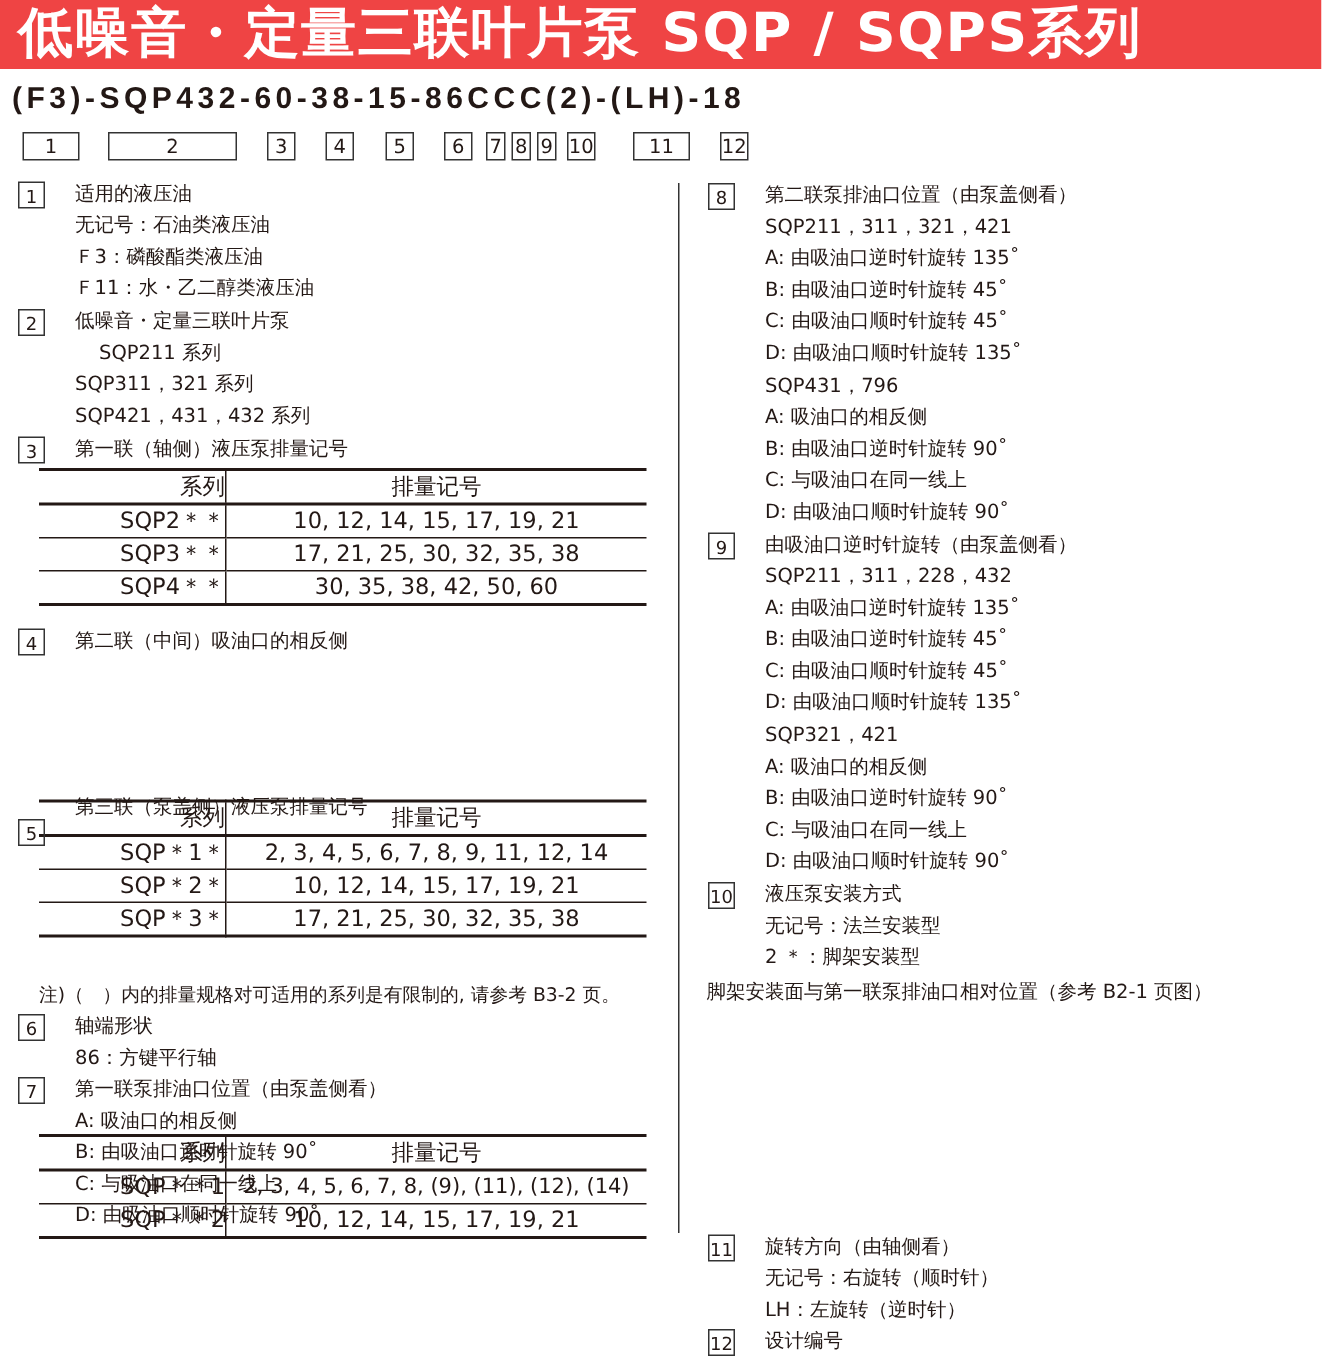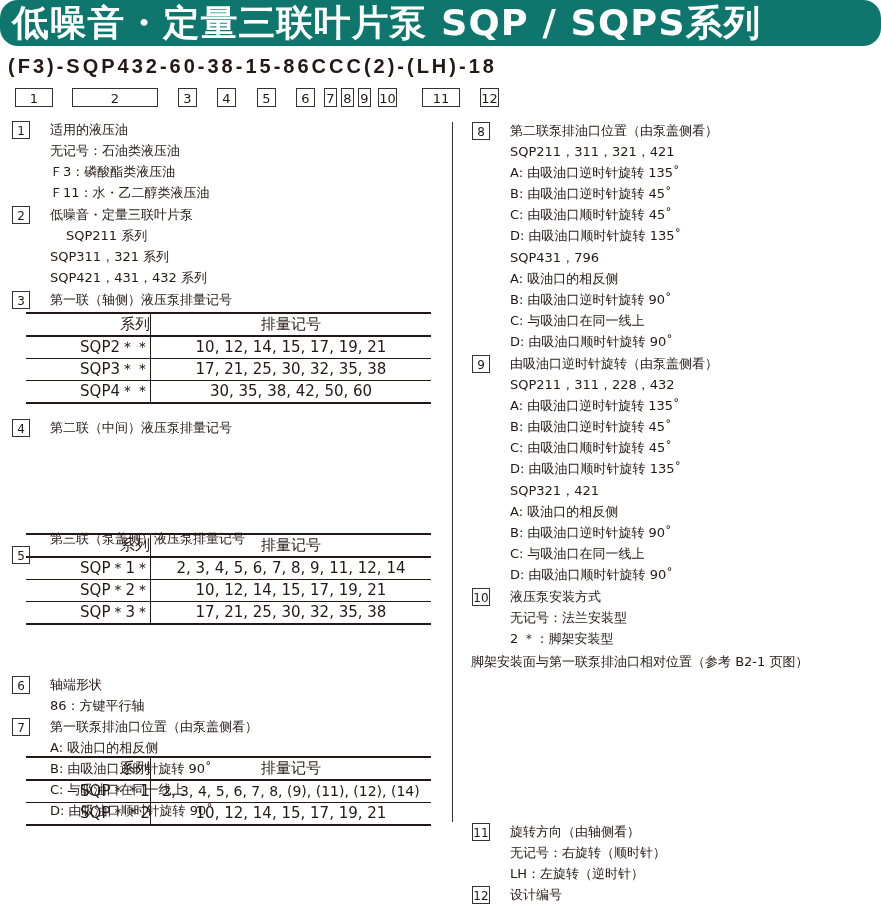--- a/index.html
+++ b/index.html
@@ -1,18 +1,18 @@
 <!DOCTYPE html>
 <html><head>
 <meta charset="utf-8">
 <style>
   html, body { margin:0; padding:0; background:#ffffff; }
   body { width:881px; height:909px; position:relative; overflow:hidden;
          font-family:"DejaVu Sans", "Liberation Sans", sans-serif; color:#231815; }
-  .banner { position:absolute; left:0; top:0; width:881px; height:46px; background:#0f766e;border-radius:18px; }
+  .banner { position:absolute; left:0; top:0; width:881px; height:46px; background:#ef4444; }
   .banner .title { position:absolute; left:12px; top:1px; font-size:36px; font-weight:bold; color:#fff;
                    letter-spacing:1px; line-height:44px; white-space:nowrap; transform:scaleX(1.02); transform-origin:left; }
   .model { position:absolute; left:8px; top:50px; font-family:Liberation Sans, sans-serif;
            font-size:20px; font-weight:bold; letter-spacing:3px; color:#231815; line-height:32px; white-space:nowrap; }
   .code-boxes { position:absolute; left:0; top:88px; width:881px; height:22px; }
   .cbox { position:absolute; top:0; height:19px; border:1px solid #333; font-size:13px; line-height:19px; text-align:center; box-sizing:border-box; }
   .vline { position:absolute; left:452px; top:122px; width:1px; height:700px; background:#333; }
   .num { position:absolute; width:18px; height:18px; border:1px solid #333; font-size:12px; line-height:18px; text-align:center; box-sizing:border-box; }
   .line { font-size:13px; line-height:21.2px; white-space:nowrap; }
   table.t { border-collapse:collapse; font-size:15px; position:relative; }
@@ -81,21 +81,21 @@
           <td>17, 21, 25, 30, 32, 35, 38</td>
         </tr>
       <tr>
           <td class="c1">SQP4＊＊</td>
           <td>30, 35, 38, 42, 50, 60</td>
         </tr>
     </tbody>
   </table>
 
   <div class="num abs" style="left:12px;top:419px">4</div>
-  <div class="line abs" style="left:50px;top:417px">第二联（中间）液压泵排量记号</div>
+  <div class="line abs" style="left:50px;top:417px">第二联（中间）吸油口的相反侧</div>
   <table class="t abs" style="left:26px;top:441px;width:405px">
     <thead>
         <tr>
       <th class="c1" style="width:124px">系列</th>
       <th>排量记号</th>
     </tr>
       </thead>
     <tbody>
       <tr>
           <td class="c1">SQP＊1＊</td>
@@ -125,20 +125,21 @@
       <tr>
           <td class="c1">SQP＊＊1</td>
           <td style="font-size:14px">2, 3, 4, 5, 6, 7, 8, (9), (11), (12), (14)</td>
         </tr>
       <tr>
           <td class="c1">SQP＊＊2</td>
           <td>10, 12, 14, 15, 17, 19, 21</td>
         </tr>
     </tbody>
   </table>
+  <div class="line abs" style="left:26px;top:652px;font-size:12.5px">注)（　）内的排量规格对可适用的系列是有限制的, 请参考 B3-2 页。</div>
 
   <div class="num abs" style="left:12px;top:676px">6</div>
   <div class="line abs" style="left:50px;top:674px">轴端形状</div>
   <div class="line abs" style="left:50px;top:695px">86：方键平行轴</div>
 
   <div class="num abs" style="left:12px;top:718px">7</div>
   <div class="line abs" style="left:50px;top:716px">第一联泵排油口位置（由泵盖侧看）</div>
   <div class="line abs" style="left:50px;top:737px">A: 吸油口的相反侧</div>
   <div class="line abs" style="left:50px;top:758px">B: 由吸油口逆时针旋转 90˚</div>
   <div class="line abs" style="left:50px;top:779px">C: 与吸油口在同一线上</div>

